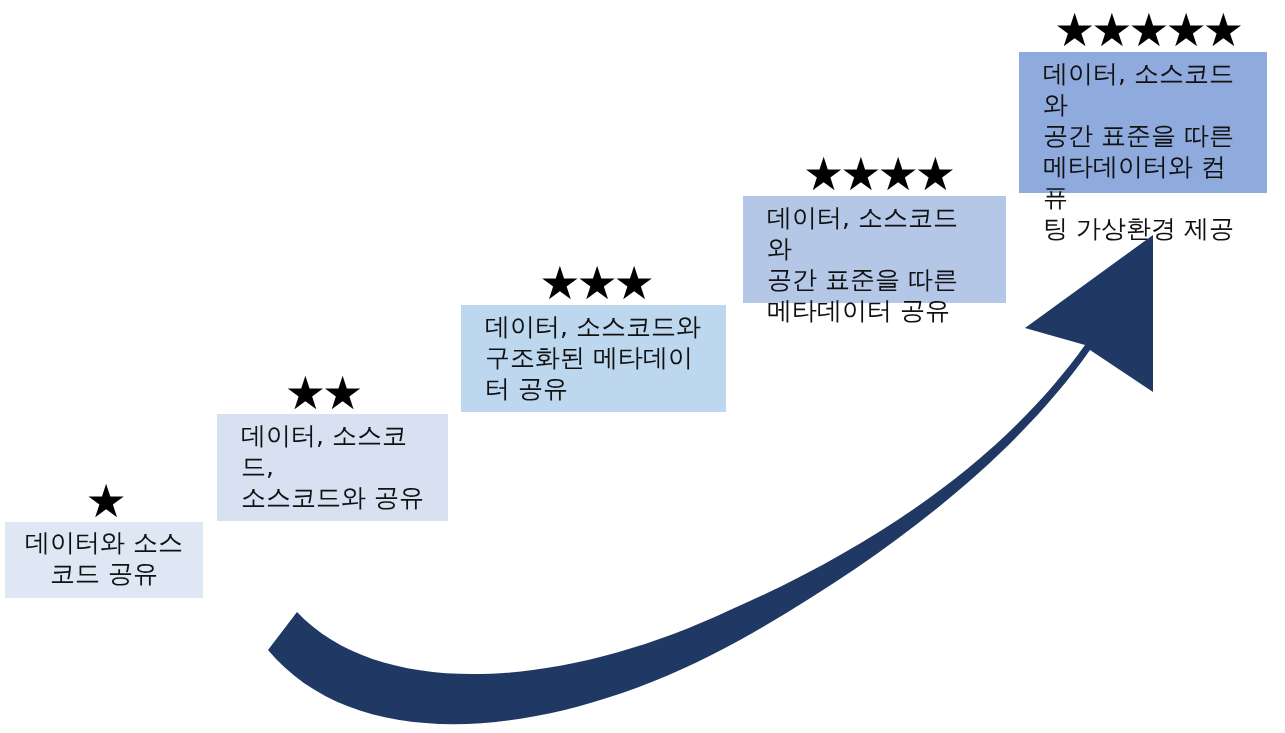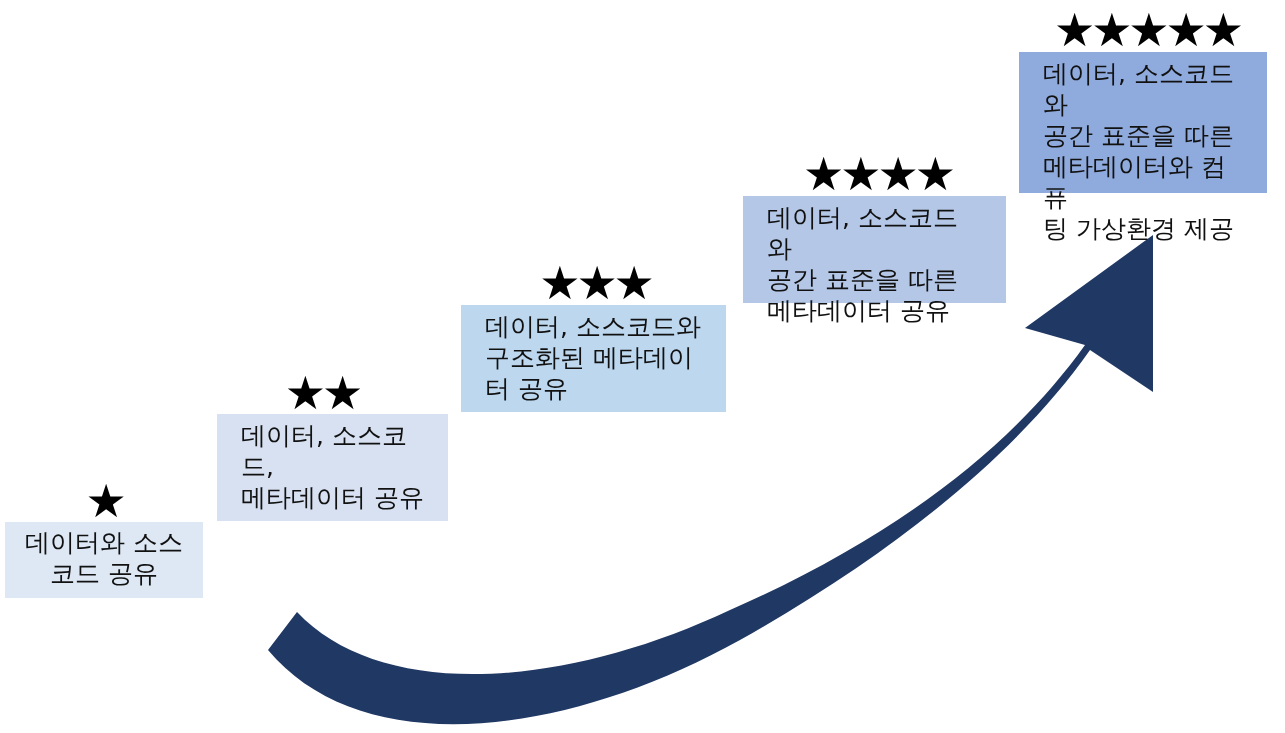--- a/index.html
+++ b/index.html
@@ -28,21 +28,21 @@
        C1010,450 890,540 730,610
        C560,690 380,700 297,612 Z"></path>
 </svg>
 
 <div class="stars" style="left:54px;top:478px;width:100px;">★</div>
 <div class="box b1">데이터와 소스
 코드 공유</div>
 
 <div class="stars" style="left:262px;top:370px;width:120px;">★★</div>
 <div class="box b2">데이터, 소스코드,
-메타데이터 공유</div>
+소스코드와 공유</div>
 
 <div class="stars" style="left:510px;top:260px;width:170px;">★★★</div>
 <div class="box b3">데이터, 소스코드와
 구조화된 메타데이
 터 공유</div>
 
 <div class="stars" style="left:770px;top:151px;width:215px;">★★★★</div>
 <div class="box b4">데이터, 소스코드와
 공간 표준을 따른
 메타데이터 공유</div>

